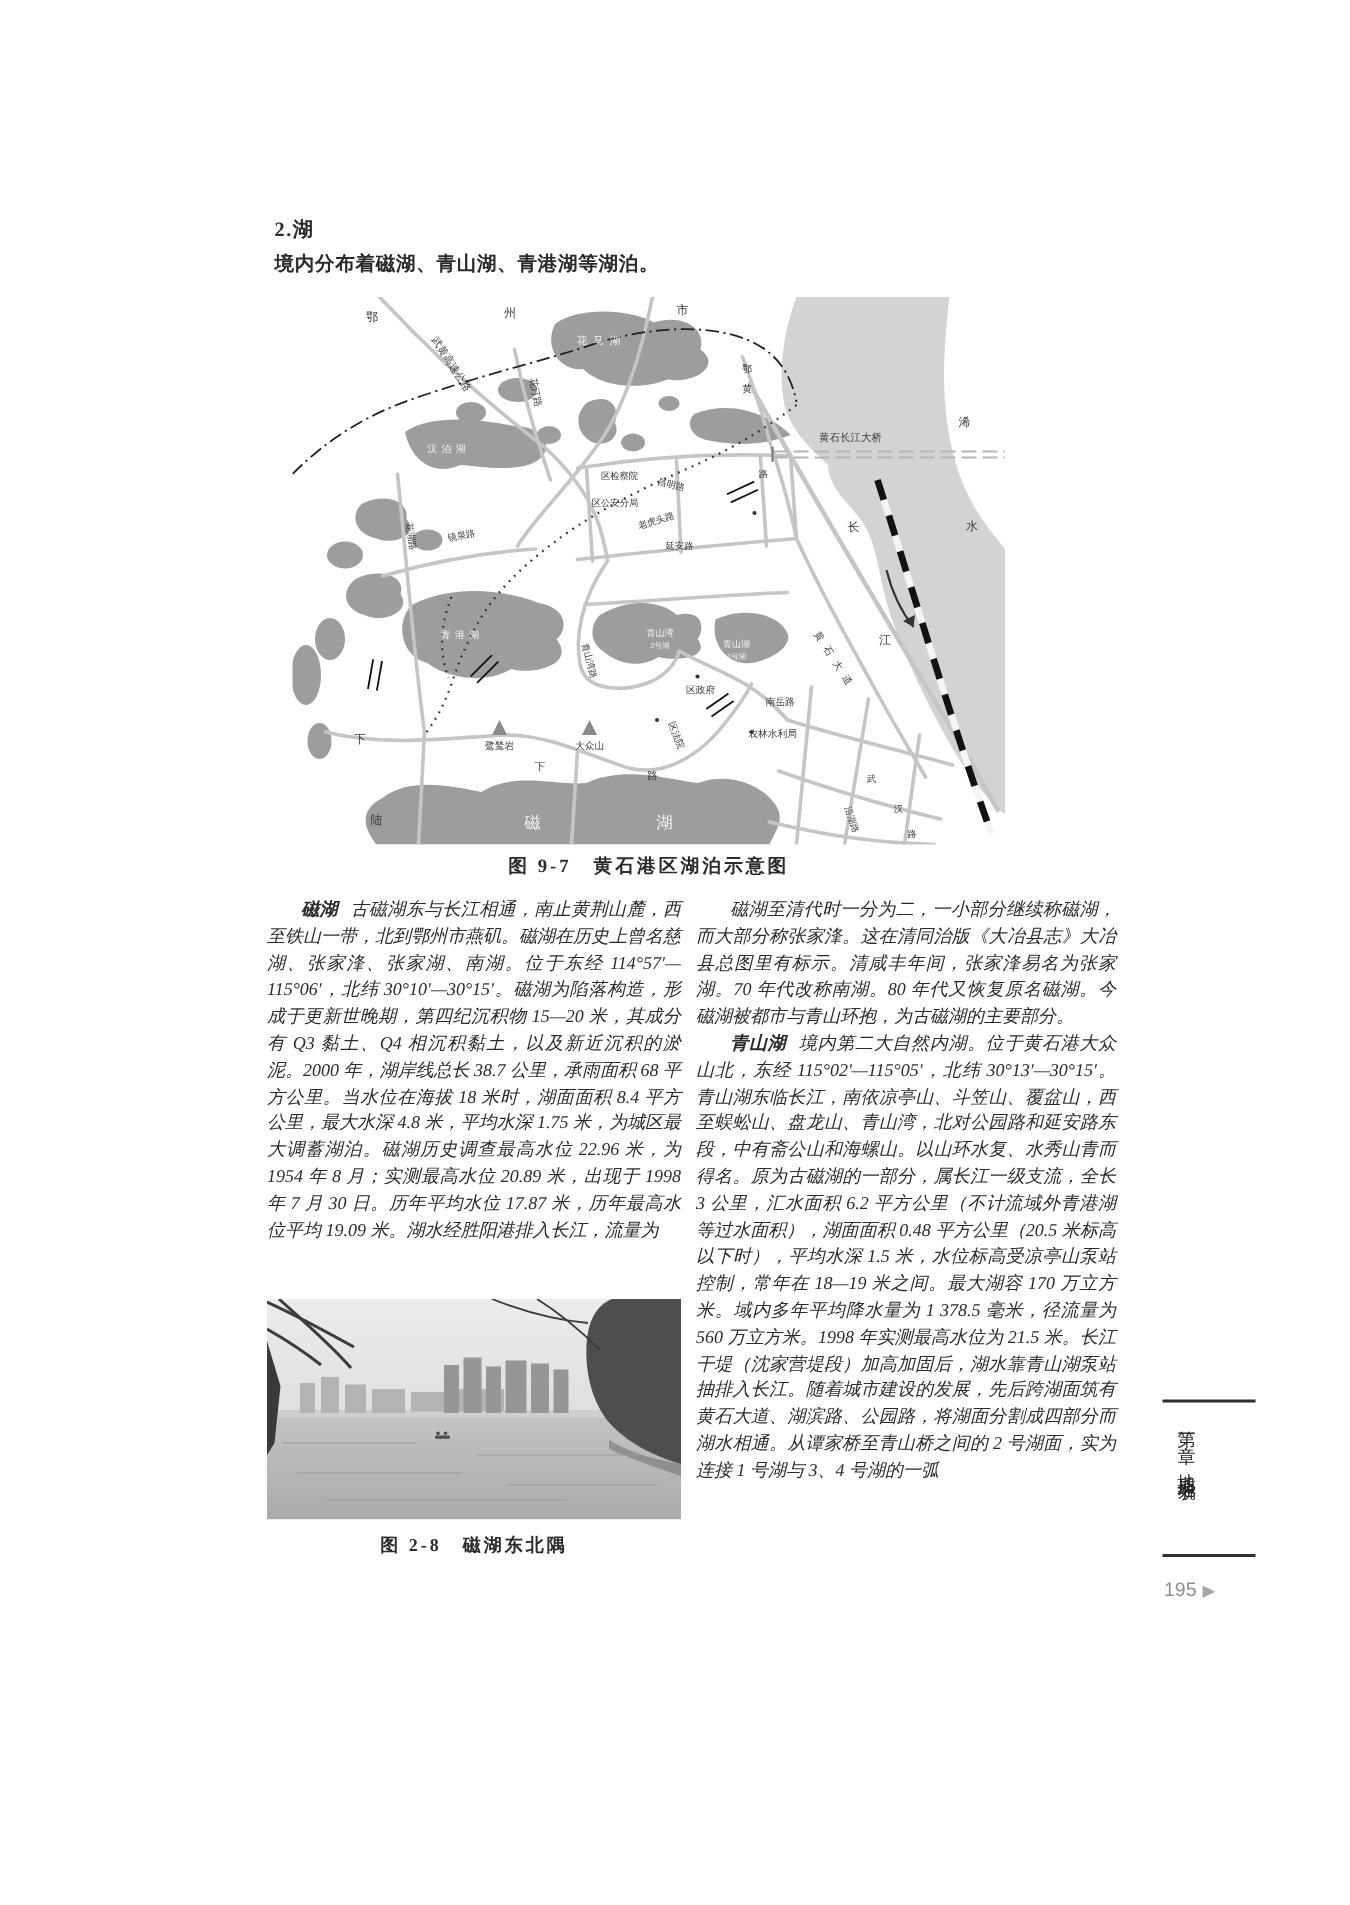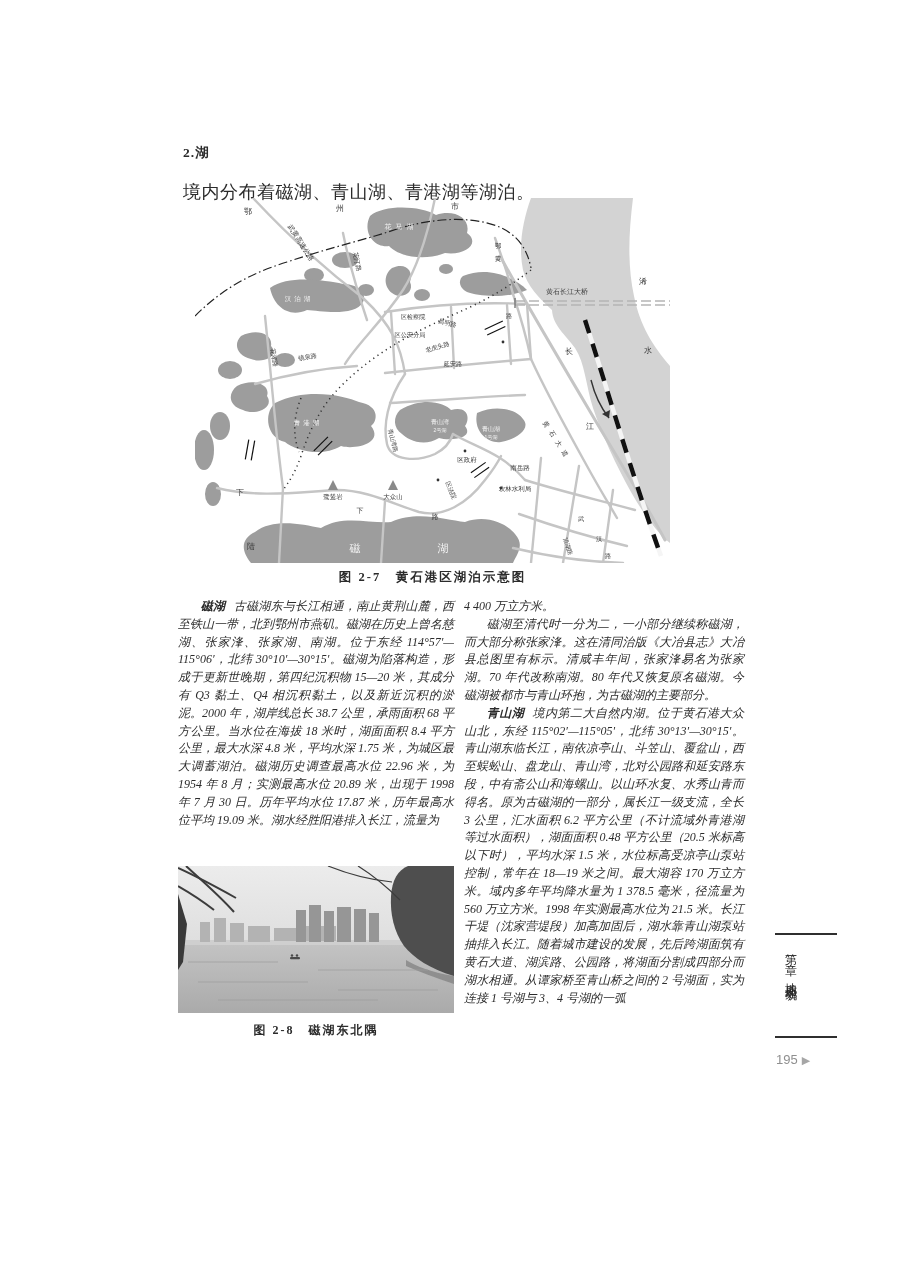--- a/index.html
+++ b/index.html
@@ -1,20 +1,20 @@
 <!DOCTYPE html>
 <html><head>
 <meta charset="utf-8">
 <style>
   html,body{margin:0;padding:0;background:#e9e9e9;}
   #page{position:relative;width:900px;height:1270px;background:#ffffff;overflow:hidden;
         font-family:"Liberation Serif","DejaVu Serif",serif;color:#2b2b2b;}
   .abs{position:absolute;}
   #heading{left:183px;top:144px;font-size:13.5px;font-weight:700;letter-spacing:1px;text-align:center;}
-  #intro{left:183px;top:180px;font-size:18px;letter-spacing:0.5px;}
+  #intro{left:183px;top:167px;font-size:13px;letter-spacing:0.5px;font-weight:bold;}
   #map-wrap{left:195px;top:198px;width:475px;height:365px;}
   #map-caption{left:195px;top:569px;width:475px;text-align:center;font-size:12.5px;font-weight:700;letter-spacing:2px;}
   .col{position:absolute;top:598px;font-size:12px;line-height:17.8px;text-align:justify;font-style:italic;}
   #col-left{left:178px;width:276px;}
   #col-right{left:464px;width:280px;}
   .para{margin:0;}
   .para.ind{text-indent:1.9em;}
   .lead{font-weight:700;margin-right:0.7em;}
   #photo-wrap{left:178px;top:866px;width:276px;height:147px;}
   #photo-caption{left:178px;top:1022px;width:276px;text-align:center;font-size:12px;font-weight:700;letter-spacing:2px;}
@@ -192,21 +192,21 @@
           <text x="56" y="351" font-size="8" fill="#3a3a3a" text-anchor="middle">陆</text>
           <text x="160" y="354" font-size="11" fill="#f3f3f3" text-anchor="middle">磁</text>
           <text x="248" y="354" font-size="11" fill="#f3f3f3" text-anchor="middle">湖</text>
           <text x="386" y="323" font-size="6.2" fill="#3a3a3a" text-anchor="middle">武</text>
           <text x="404" y="343" font-size="6.2" fill="#3a3a3a" text-anchor="middle">汉</text>
           <text x="413" y="360" font-size="6.2" fill="#3a3a3a" text-anchor="middle">路</text>
           <text x="371" y="349" font-size="6" fill="#3a3a3a" text-anchor="middle" transform="rotate(72 371 349)">沿湖路</text>
         </g>
     </svg>
   </div>
-  <div id="map-caption" class="abs">图 2-7　黄石港区湖泊示意图</div>
+  <div id="map-caption" class="abs">图 9-7　黄石港区湖泊示意图</div>
 
   <div id="col-left" class="col">
     <p class="para ind"><span class="lead">磁湖</span><span>古磁湖东与长江相通，南止黄荆山麓，西至铁山一带，北到鄂州市燕矶。磁湖在历史上曾名慈湖、张家浲、张家湖、南湖。位于东经 114°57′—115°06′，北纬 30°10′—30°15′。磁湖为陷落构造，形成于更新世晚期，第四纪沉积物 15—20 米，其成分有 Q3 黏土、Q4 相沉积黏土，以及新近沉积的淤泥。2000 年，湖岸线总长 38.7 公里，承雨面积 68 平方公里。当水位在海拔 18 米时，湖面面积 8.4 平方公里，最大水深 4.8 米，平均水深 1.75 米，为城区最大调蓄湖泊。磁湖历史调查最高水位 22.96 米，为 1954 年 8 月；实测最高水位 20.89 米，出现于 1998 年 7 月 30 日。历年平均水位 17.87 米，历年最高水位平均 19.09 米。湖水经胜阳港排入长江，流量为</span></p>
   </div>
 
   <div id="photo-wrap" class="abs">
     <svg width="276" height="147" viewBox="0 0 276 147">
       <defs>
         <linearGradient id="sky" x1="0" y1="0" x2="0" y2="1">
           <stop offset="0" stop-color="#ececec"></stop>
@@ -258,21 +258,20 @@
           <line x1="140" y1="104" x2="250" y2="104"></line>
         <line x1="20" y1="116" x2="130" y2="116"></line>
           <line x1="160" y1="124" x2="260" y2="124"></line>
         <line x1="40" y1="134" x2="200" y2="134"></line>
       </g>
     </svg>
   </div>
   <div id="photo-caption" class="abs">图 2-8　磁湖东北隅</div>
 
   <div id="col-right" class="col">
-    <p class="para">4 400 万立方米。</p>
     <p class="para ind">磁湖至清代时一分为二，一小部分继续称磁湖，而大部分称张家浲。这在清同治版《大冶县志》大冶县总图里有标示。清咸丰年间，张家浲易名为张家湖。70 年代改称南湖。80 年代又恢复原名磁湖。今磁湖被都市与青山环抱，为古磁湖的主要部分。</p>
     <p class="para ind"><span class="lead">青山湖</span><span>境内第二大自然内湖。位于黄石港大众山北，东经 115°02′—115°05′，北纬 30°13′—30°15′。青山湖东临长江，南依凉亭山、斗笠山、覆盆山，西至蜈蚣山、盘龙山、青山湾，北对公园路和延安路东段，中有斋公山和海螺山。以山环水复、水秀山青而得名。原为古磁湖的一部分，属长江一级支流，全长 3 公里，汇水面积 6.2 平方公里（不计流域外青港湖等过水面积），湖面面积 0.48 平方公里（20.5 米标高以下时），平均水深 1.5 米，水位标高受凉亭山泵站控制，常年在 18—19 米之间。最大湖容 170 万立方米。域内多年平均降水量为 1 378.5 毫米，径流量为 560 万立方米。1998 年实测最高水位为 21.5 米。长江干堤（沈家营堤段）加高加固后，湖水靠青山湖泵站抽排入长江。随着城市建设的发展，先后跨湖面筑有黄石大道、湖滨路、公园路，将湖面分割成四部分而湖水相通。从谭家桥至青山桥之间的 2 号湖面，实为连接 1 号湖与 3、4 号湖的一弧</span></p>
   </div>
 
   <div id="rule-top" class="rule abs"></div>
   <div id="margin-text" class="abs">
     <span>第一章</span><span id="margin-section">地质地貌</span>
   </div>
   <div id="rule-bottom" class="rule abs"></div>
   <div id="page-num" class="abs">

